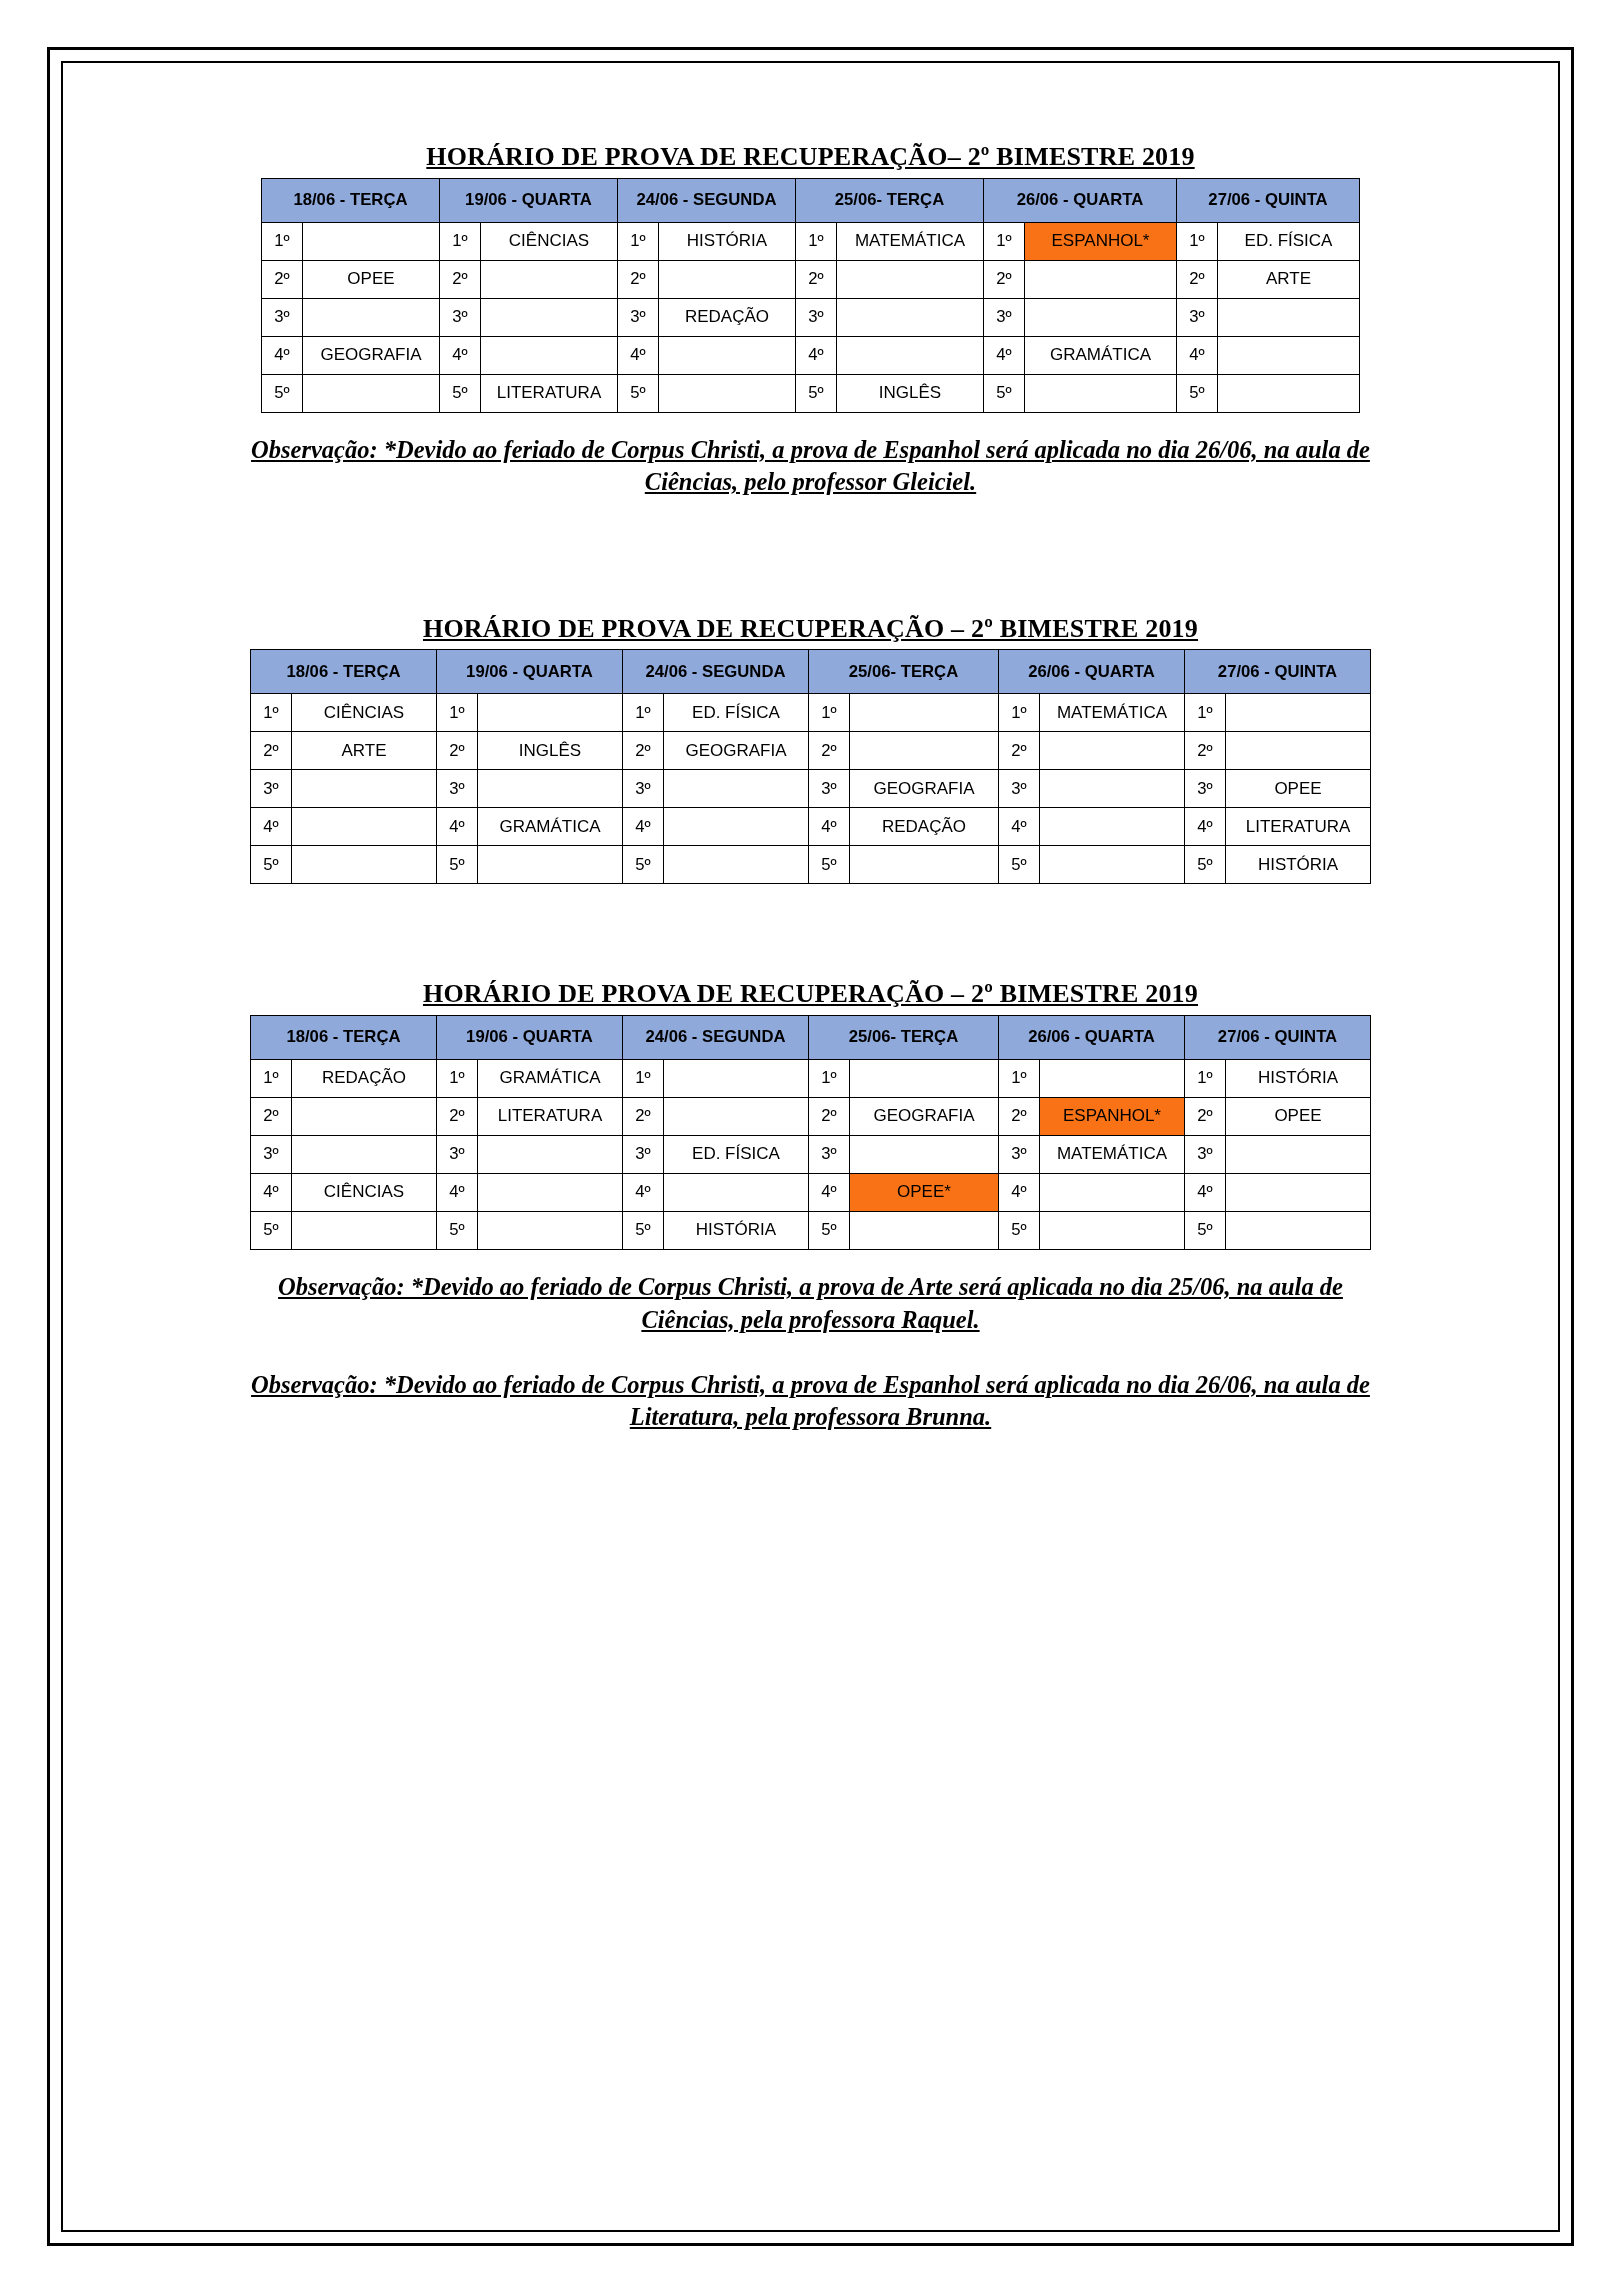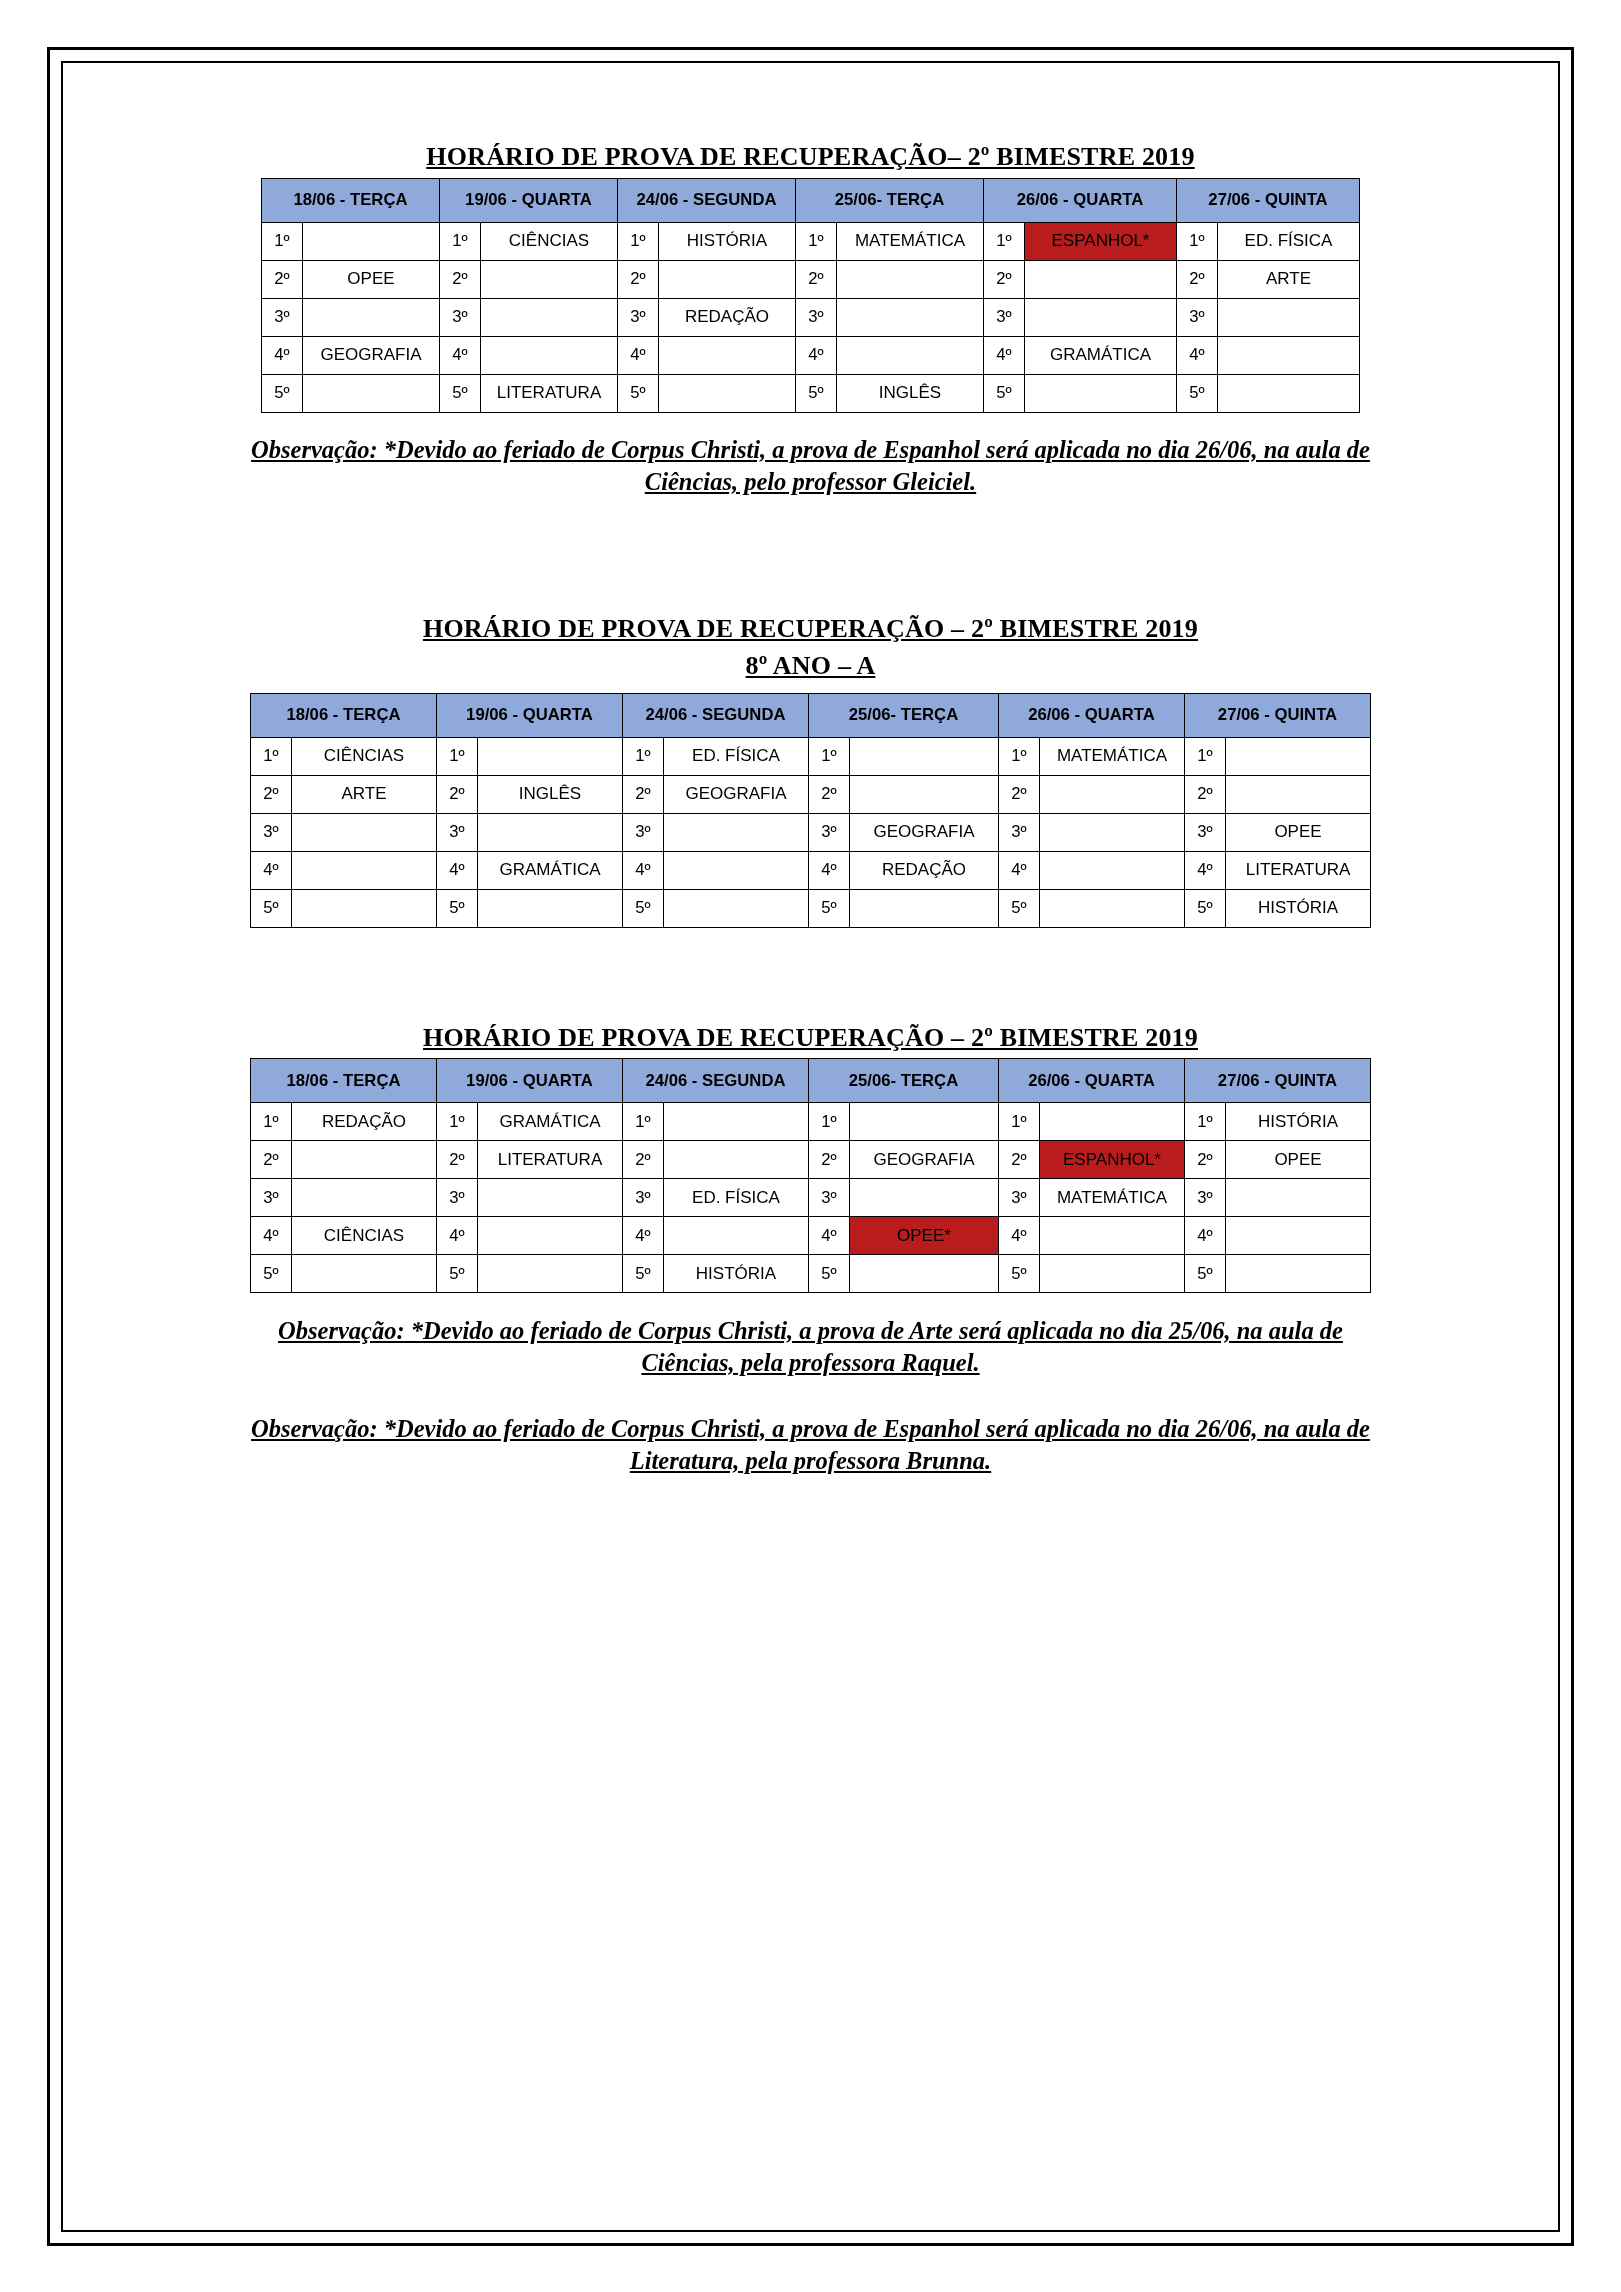--- a/index.html
+++ b/index.html
@@ -89,21 +89,21 @@
     width: 41px;
     font-weight: bold;
     text-align: left;
     padding-left: 6.9px;
     font-size: 16.7px;
   }
   td.sub {
     font-weight: normal;
   }
   td.hl {
-    background: #b91c1c;
+    background: #f97316;
     font-weight: bold;
   }
 
   .tbl-wrap { display: flex; justify-content: center; }
 
   .note {
     text-align: center;
     font-family: "Liberation Serif", serif;
     font-weight: bold;
     font-size: 24.5px;
@@ -228,21 +228,20 @@
           </tbody>
         </table>
       </div>
       <p class="note">Observação: *Devido ao feriado de Corpus Christi, a prova de Espanhol será aplicada no dia 26/06, na aula de Ciências, pelo professor Gleiciel.</p>
     </section>
 
     <div class="spacer-lg"></div>
 
     <section class="block">
       <h1 class="doc-title">HORÁRIO DE PROVA DE RECUPERAÇÃO – 2º BIMESTRE 2019</h1>
-      <h2 class="doc-sub">8º ANO – A</h2>
       <div class="tbl-wrap">
         <table class="sched" style="width:1078px;">
           <colgroup>
             <col style="width:41px">
               <col style="width:145px">
             <col style="width:41px">
               <col style="width:145px">
             <col style="width:41px">
               <col style="width:145px">
             <col style="width:41px">

